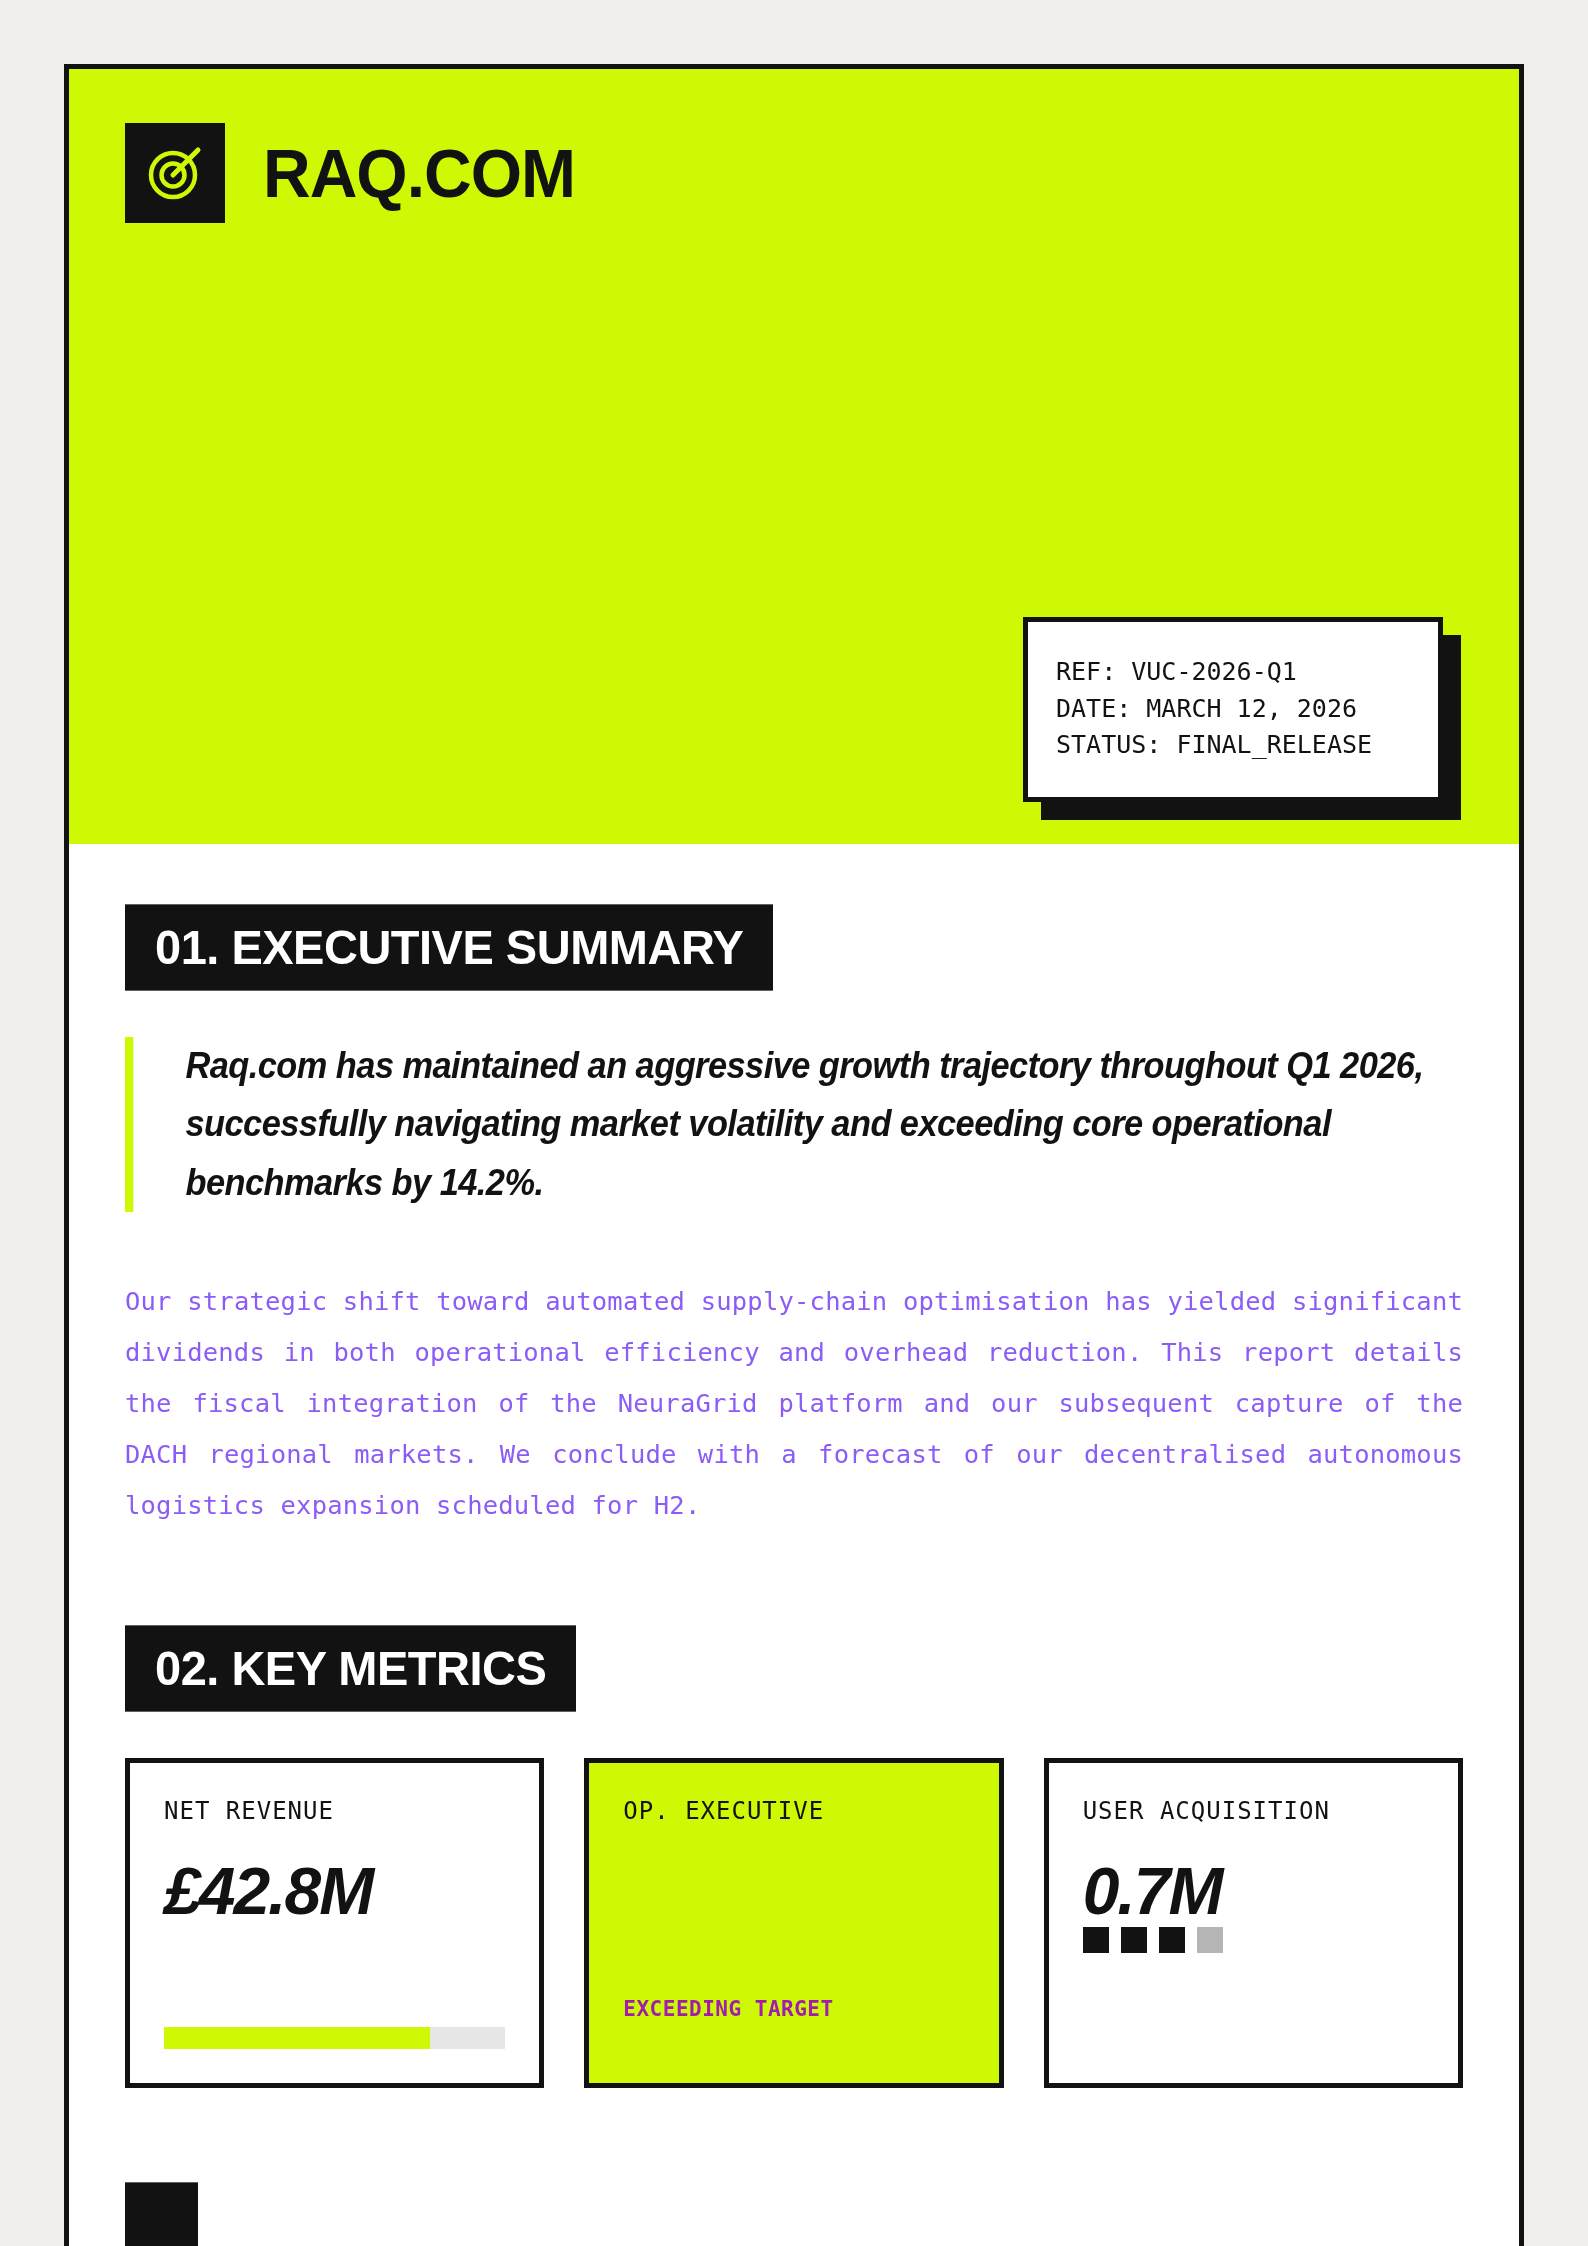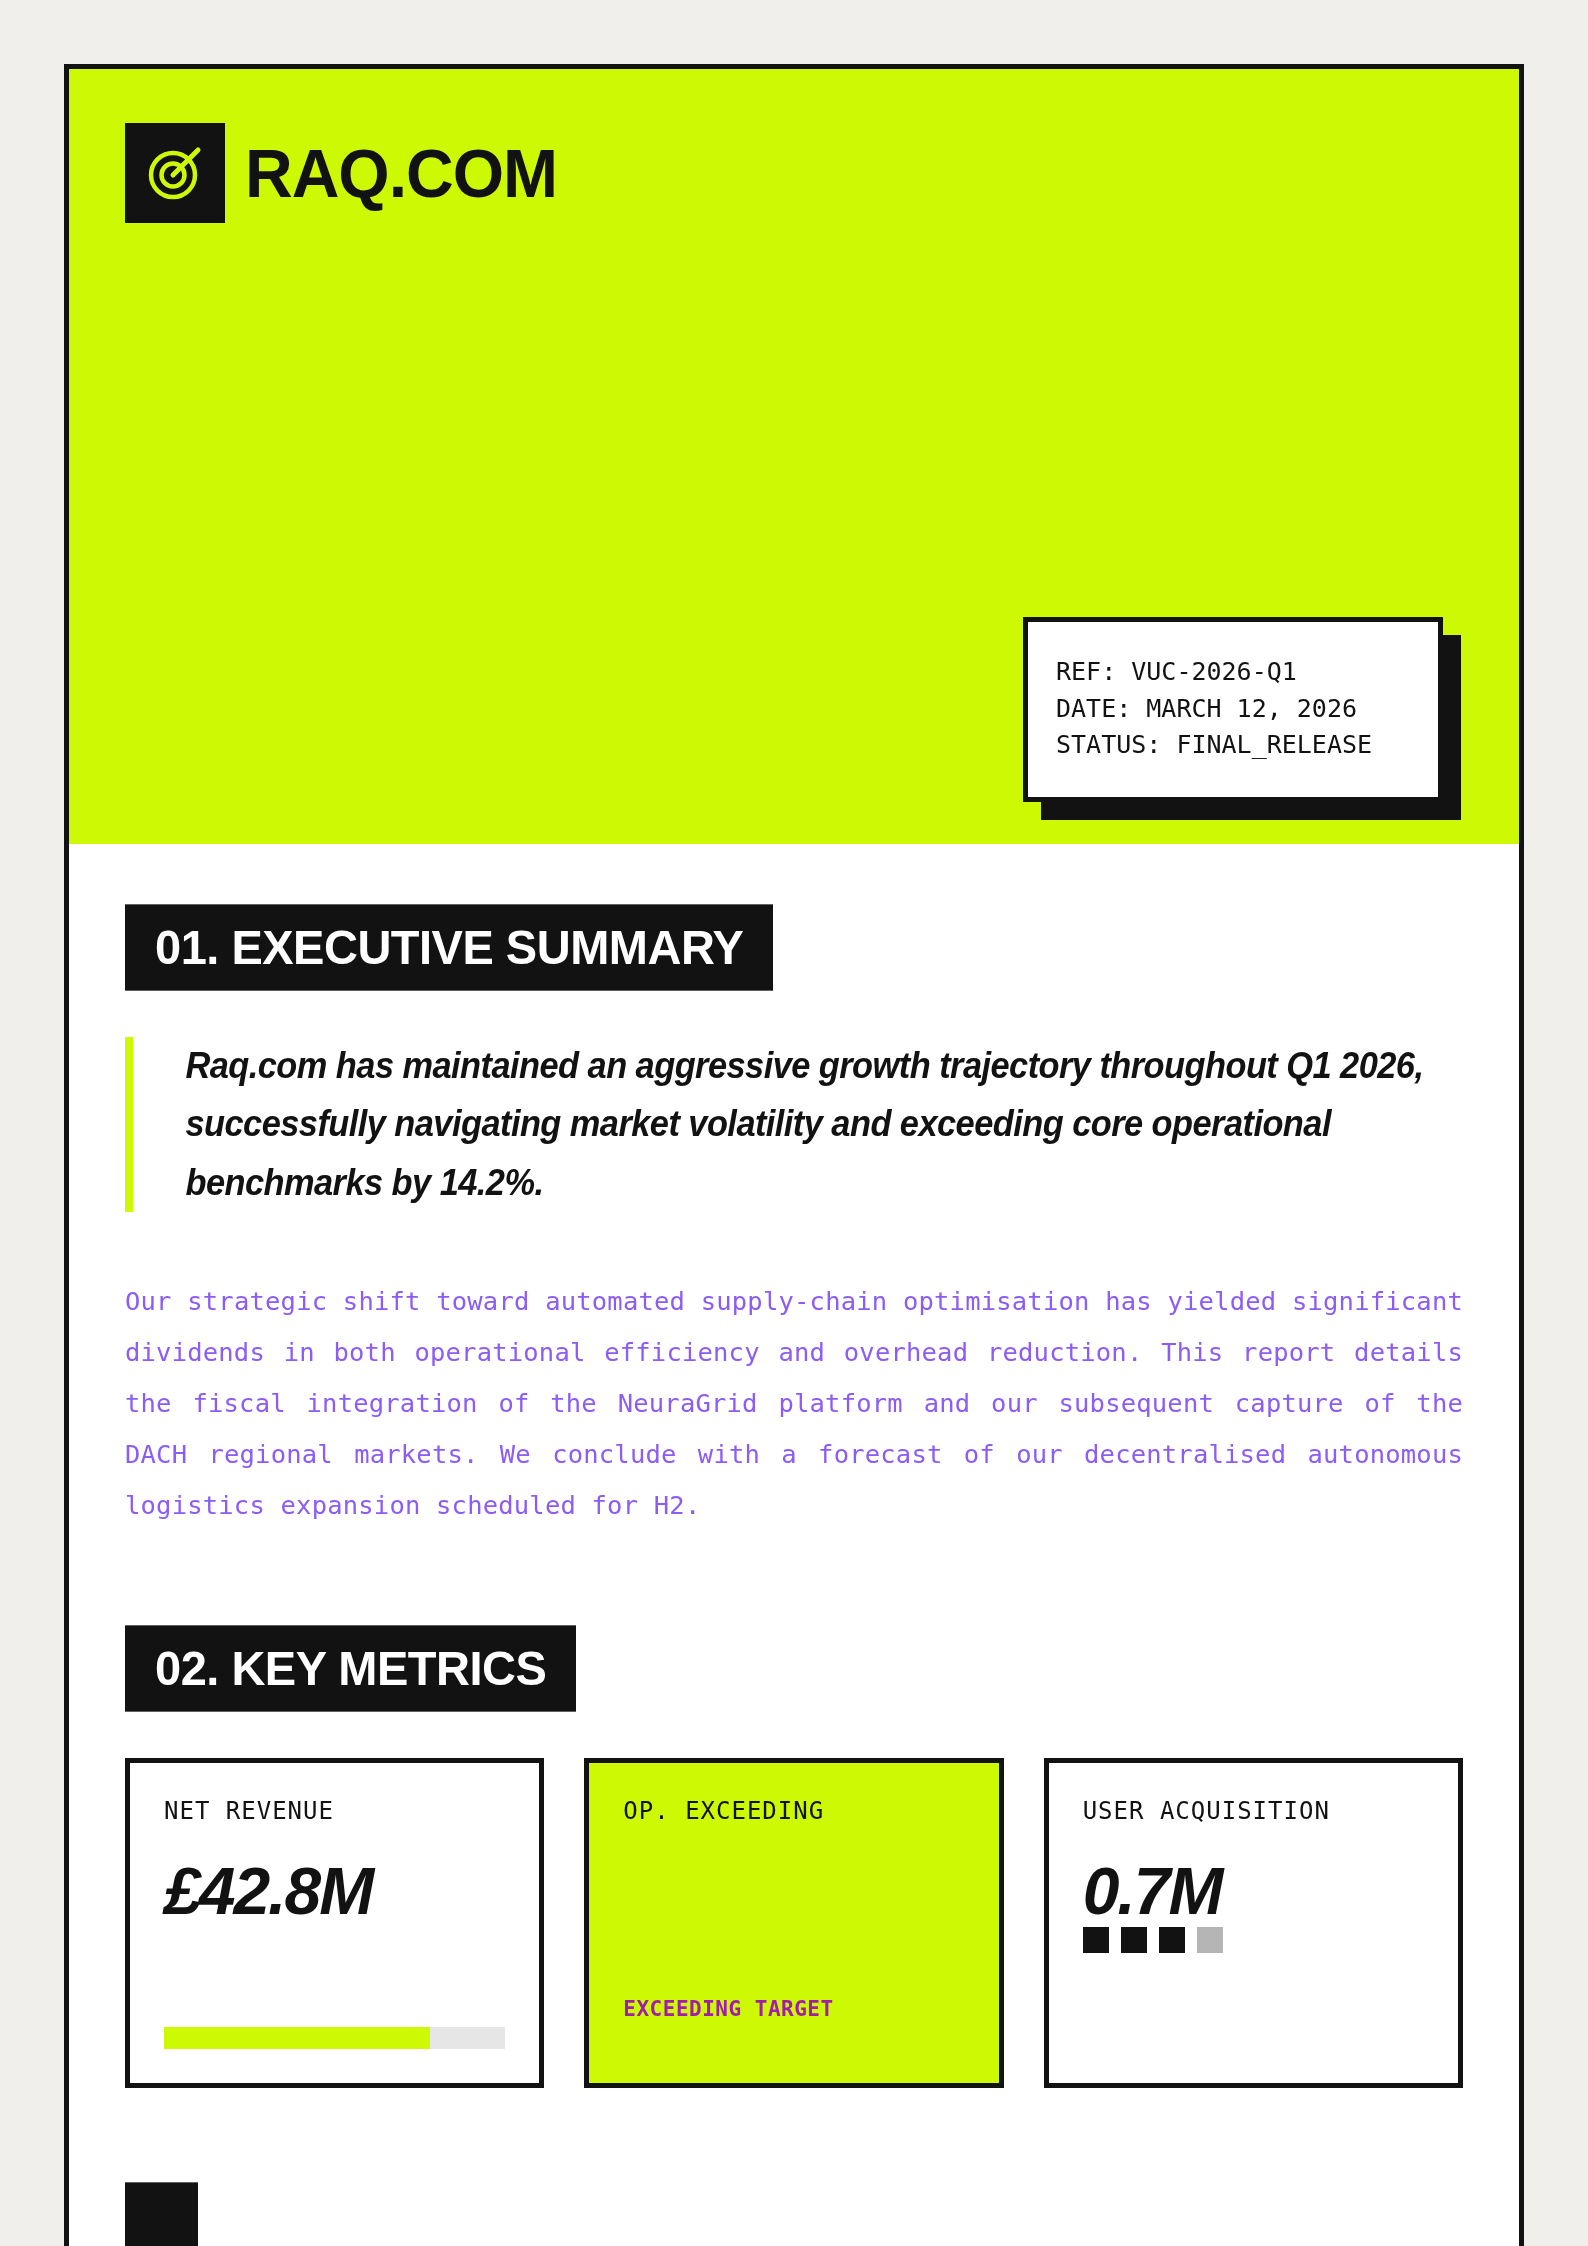--- a/index.html
+++ b/index.html
@@ -26,21 +26,21 @@
   }
 
   
   .hero {
     background:#CDF904;
     padding:54px 56px 46px 56px;
     position:relative;
     min-height:775px;
   }
 
-  .brand-row { display:flex; align-items:center; gap:20px; }
+  .brand-row { display:flex; align-items:center; gap:38px; }
 
   .logo-mark {
     width:100px; height:100px;
     background:#121212;
     display:flex; align-items:center; justify-content:center;
     flex:0 0 auto;
   }
   .logo-mark svg { display:block; }
 
   .brand-name {
@@ -255,21 +255,21 @@
           <div class="metric-label">NET REVENUE</div>
           <div class="metric-value">£42.8M</div>
           <div class="metric-foot">
             <div class="progress-track">
               <div class="progress-fill" id="pf0" style="width: 78%;"></div>
             </div>
           </div>
         </div>
 
         <div class="metric-card accent">
-          <div class="metric-label">OP. EXCEEDING</div>
+          <div class="metric-label">OP. EXECUTIVE</div>
           <div class="metric-sub">EXCEEDING TARGET</div>
           <div class="spacer-sm"></div>
         </div>
 
         <div class="metric-card">
           <div class="metric-label">USER ACQUISITION</div>
           <div class="metric-value">0.7M</div>
           <div class="dot-row" id="dots2">
               <span class="dot"></span>
               <span class="dot"></span>

